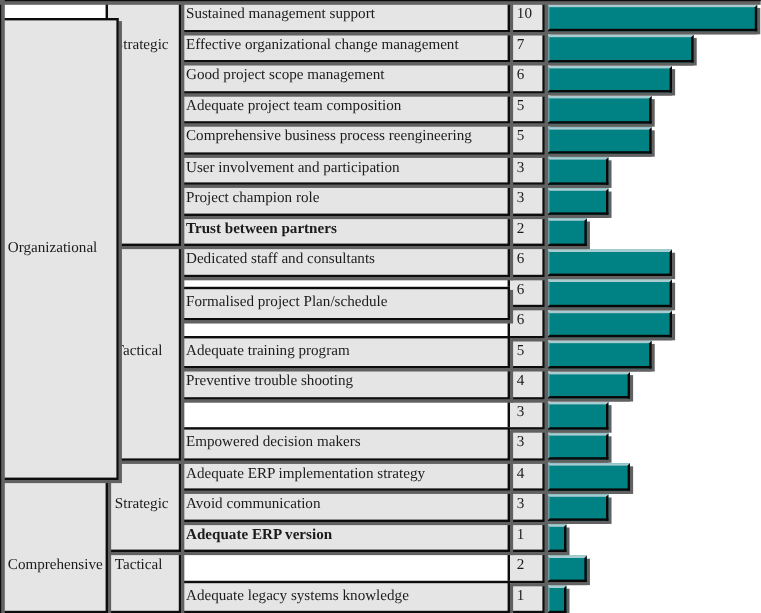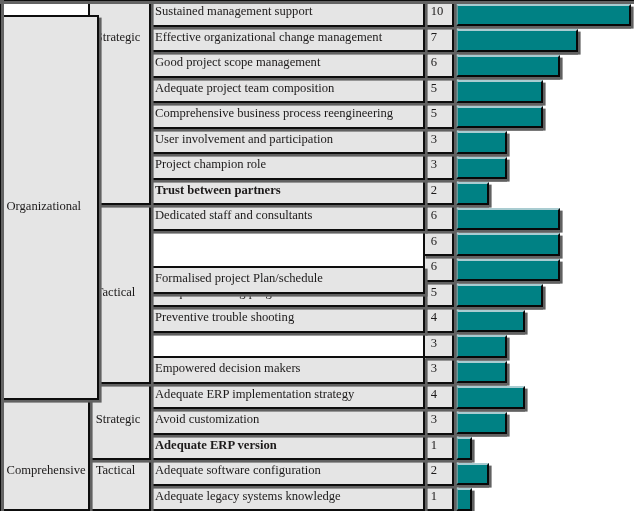--- a/index.html
+++ b/index.html
@@ -148,43 +148,40 @@
   </div>
   <div class="cell txt-cell" style="left:149.0px; top:126.90px; width:276.00px; height:27.50px; z-index:95;">
     <span>User involvement and participation</span>
   </div>
   <div class="cell txt-cell" style="left:149.0px; top:177.90px; width:276.00px; height:27.50px; z-index:93;font-weight:bold;">
     <span>Trust between partners</span>
   </div>
   <div class="cell txt-cell" style="left:149.0px; top:203.40px; width:276.00px; height:27.50px; z-index:92;">
     <span>Dedicated staff and consultants</span>
   </div>
-  <div class="cell txt-cell" style="left:149.0px; top:266px; width:276.00px; height:27.50px; z-index:90;">
+  <div class="cell txt-cell" style="left:149.0px; top:239px; width:276.00px; height:27.50px; z-index:90;">
     <span>Formalised project Plan/schedule</span>
   </div>
   <div class="cell txt-cell" style="left:149.0px; top:279.90px; width:276.00px; height:27.50px; z-index:89;">
     <span>Adequate training program</span>
   </div>
   <div class="cell txt-cell" style="left:149.0px; top:305.40px; width:276.00px; height:27.50px; z-index:88;">
     <span>Preventive trouble shooting</span>
   </div>
   <div class="cell txt-cell" style="left:149.0px; top:356.40px; width:276.00px; height:27.50px; z-index:86;">
     <span>Empowered decision makers</span>
   </div>
   <div class="cell txt-cell" style="left:149.0px; top:381.90px; width:276.00px; height:27.50px; z-index:85;">
     <span>Adequate ERP implementation strategy</span>
   </div>
   <div class="cell txt-cell" style="left:149.0px; top:407.40px; width:276.00px; height:27.50px; z-index:84;">
-    <span>Avoid customization</span>
+    <span>Avoid communication</span>
   </div>
   <div class="cell txt-cell" style="left:149.0px; top:432.90px; width:276.00px; height:27.50px; z-index:83;font-weight:bold;">
     <span>Adequate ERP version</span>
-  </div>
-  <div class="cell txt-cell" style="left:149.0px; top:458.40px; width:276.00px; height:27.50px; z-index:82;">
-    <span>Adequate software configuration</span>
   </div>
   <div class="cell txt-cell" style="left:149.0px; top:483.90px; width:276.00px; height:27.50px; z-index:81;">
     <span>Adequate legacy systems knowledge</span>
   </div>
   <div class="cell grp-cell" style="left:88.0px; top:-0.60px; width:63.00px; height:206.00px; z-index:139;">
     <span style="top:22.90px; height:25.50px;">Strategic</span>
   </div>
   <div class="cell grp-cell" style="left:88.0px; top:203.40px; width:63.00px; height:180.50px; z-index:131;">
     <span style="top:73.90px; height:25.50px;">Tactical</span>
   </div>

